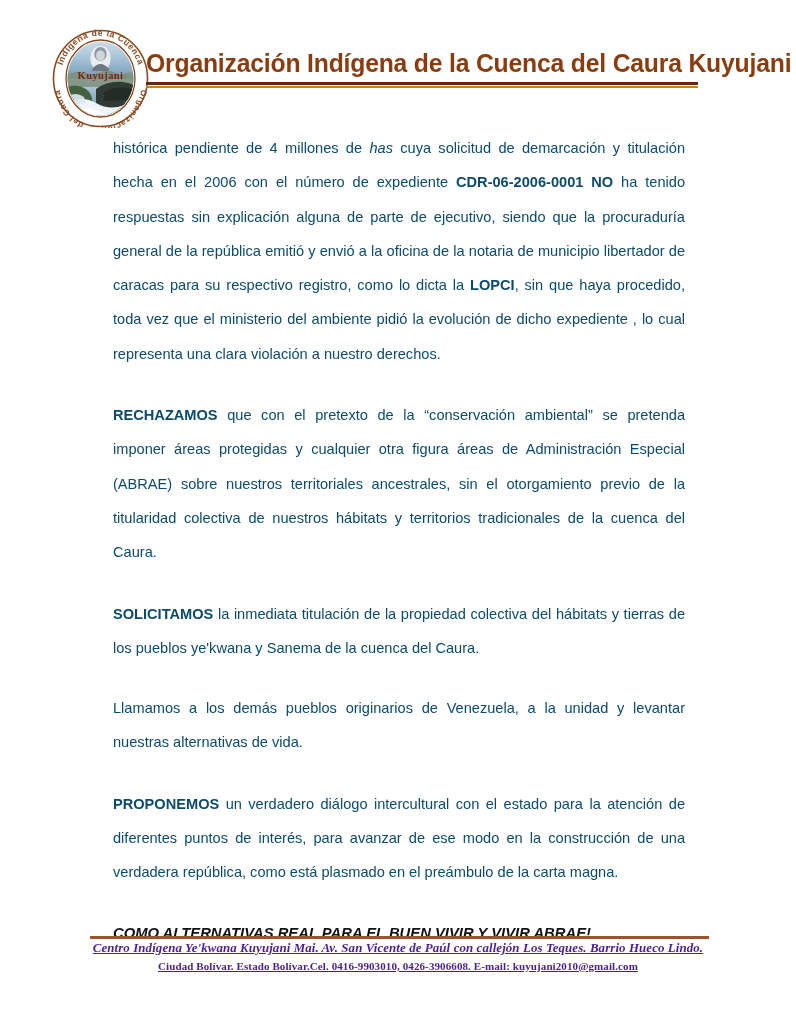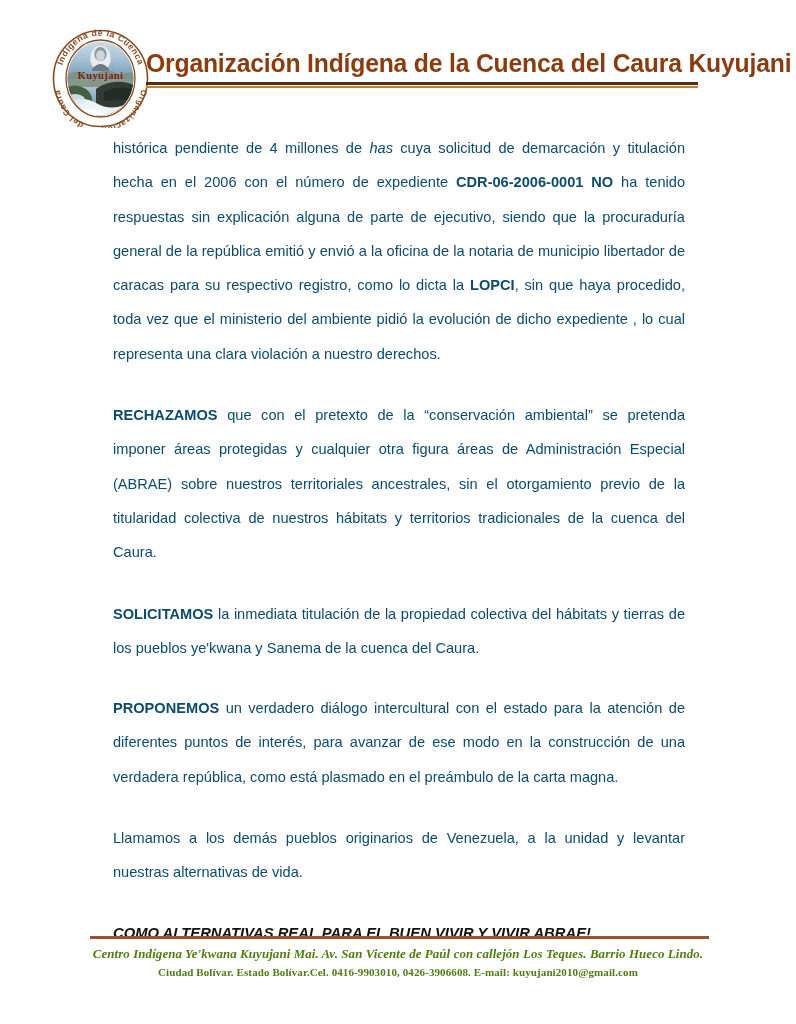--- a/index.html
+++ b/index.html
@@ -116,25 +116,26 @@
     position: absolute;
     left: 90px;
     top: 0;
     width: 619px;
     height: 3px;
     background: #a0522d;
   }
   .footer-text {
     position: absolute;
     left: 48px;
-    top: 10px;
+    top: 4px;
     width: 700px;
     text-align: center;
-    color: #4d7c0f;
+    color: #4c1d95;
     font-family: "Liberation Serif", serif;
+    text-decoration: underline;
   }
   .footer-line1 {
     font-size: 12.9px;
     line-height: 17px;
     font-style: italic;
     font-weight: 700;
     letter-spacing: 0.1px;
   }
   .footer-line2 {
     font-size: 11px;
@@ -210,22 +211,22 @@
       <div class="rule-thick"></div>
       <div class="rule-thin"></div>
     </div>
   </div>
 
   <div class="doc-body">
 
     <p class="para para-gap-1"><span>histórica pendiente de 4 millones de </span><i>has</i><span> cuya solicitud de demarcación y titulación hecha en el 2006 con el número de expediente </span><b>CDR-06-2006-0001 NO</b><span> ha tenido respuestas sin explicación alguna de parte de ejecutivo, siendo que la procuraduría general de la república emitió y envió a la oficina de la notaria de municipio libertador de caracas para su respectivo registro, como lo dicta la </span><b>LOPCI</b><span>, sin que haya procedido, toda vez que el   ministerio del ambiente pidió la evolución de dicho expediente , lo cual representa una clara violación a nuestro derechos.</span></p>
     <p class="para para-gap-3"><b>RECHAZAMOS</b><span> que con el pretexto de la “conservación ambiental” se pretenda imponer áreas protegidas y cualquier otra figura áreas de Administración Especial (ABRAE) sobre nuestros territoriales ancestrales, sin el otorgamiento previo de la titularidad colectiva de nuestros hábitats y territorios tradicionales de la cuenca del Caura.</span></p>
     <p class="para para-gap-2"><b>SOLICITAMOS</b><span> la inmediata titulación de la propiedad colectiva del hábitats y tierras de los pueblos ye'kwana y Sanema de la cuenca del Caura.</span></p>
+    <p class="para para-gap-5"><span>Llamamos a los demás pueblos originarios de Venezuela, a la unidad y levantar nuestras alternativas de vida.</span></p>
     <p class="para para-gap-4"><b>PROPONEMOS</b><span> un verdadero diálogo intercultural con el estado para la atención de diferentes puntos de interés, para avanzar de ese modo en la construcción de una verdadera república, como está plasmado en el preámbulo de la carta magna.</span></p>
-    <p class="para para-gap-5"><span>Llamamos a los demás pueblos originarios de Venezuela, a la unidad y levantar nuestras alternativas de vida.</span></p>
 
     <div class="slogan">
       <span class="last-line">COMO ALTERNATIVAS REAL PARA EL BUEN VIVIR Y VIVIR ABRAE!</span>
     </div>
   </div>
 
   <div class="footer">
     <div class="footer-rule"></div>
     <div class="footer-text">
       <div class="footer-line1">Centro Indígena Ye'kwana Kuyujani Mai. Av. San Vicente de Paúl con callejón  Los Teques. Barrio Hueco Lindo.</div>

